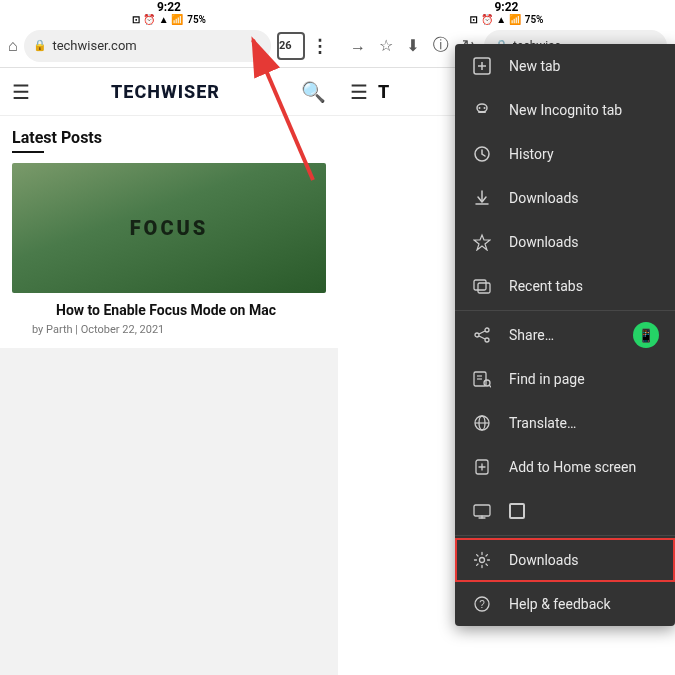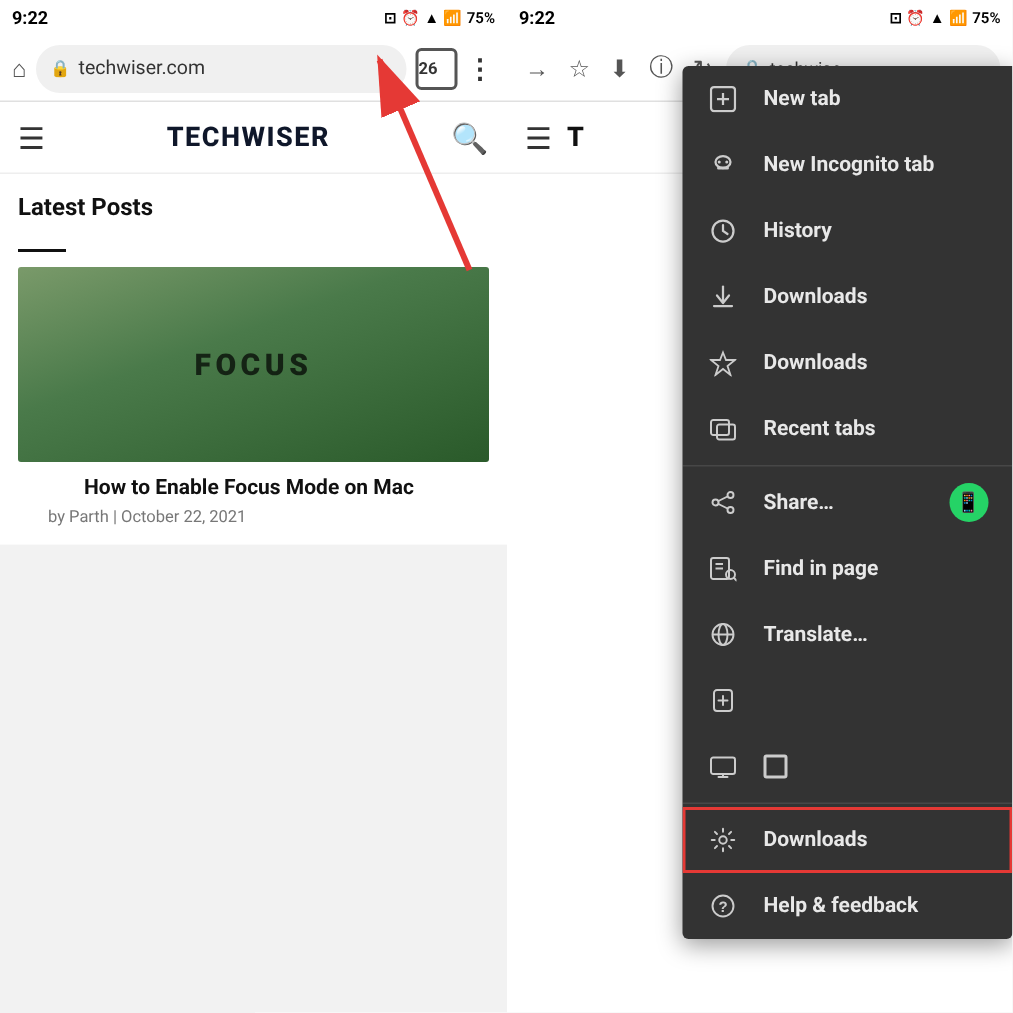--- a/index.html
+++ b/index.html
@@ -37,20 +37,21 @@
     .status-bar {
       height: 24px;
       background: #fff;
       display: flex;
       align-items: center;
       justify-content: space-between;
       padding: 0 8px;
       font-size: 11px;
       font-weight: 600;
       color: #000;
+      flex-direction: column;
     }
     .status-bar .time { font-weight: 700; font-size: 12px; }
     .status-icons { display: flex; align-items: center; gap: 3px; font-size: 10px; }
 
     
     .address-bar {
       height: 44px;
       background: #fff;
       display: flex;
       align-items: center;
@@ -104,21 +105,21 @@
       align-items: center;
       justify-content: space-between;
       padding: 0 12px;
       border-bottom: 1px solid #eee;
     }
     .hamburger { font-size: 20px; color: #333; }
     .site-logo { font-size: 18px; font-weight: 800; color: #0f172a; letter-spacing: 1px; }
     .search-icon { font-size: 20px; color: #333; }
 
     .content-area { padding: 12px; background: #fff; }
-    .section-title { font-size: 16px; font-weight: 700; color: #111; margin-bottom: 19px; }
+    .section-title { font-size: 16px; font-weight: 700; color: #111; margin-bottom: 4px; }
     .section-divider { width: 32px; height: 2px; background: #111; margin-bottom: 10px; }
 
     .article-img {
       width: 100%;
       height: 130px;
       background: linear-gradient(135deg, #6a8a5a, #3a5a3a);
       border-radius: 2px;
       margin-bottom: 8px;
       display: flex;
       align-items: center;
@@ -181,21 +182,20 @@
     .dropdown-menu {
       position: absolute;
       top: 44px;
       right: 0;
       width: 220px;
       background: #333333;
       border-radius: 4px 0 4px 4px;
       box-shadow: 0 4px 16px rgba(0,0,0,0.4);
       z-index: 100;
       overflow: hidden;
-      font-weight: bold;
     }
     .menu-item {
       display: flex;
       align-items: center;
       padding: 0 16px;
       height: 44px;
       gap: 16px;
       cursor: pointer;
       position: relative;
     }
@@ -460,20 +460,21 @@
     </div>
 
     <div class="menu-item">
       <span class="menu-icon">
         <svg width="18" height="18" viewBox="0 0 18 18" fill="none">
           <rect x="3" y="2" width="12" height="14" rx="2" stroke="#ccc" stroke-width="1.3" fill="none"></rect>
           <line x1="9" y1="6" x2="9" y2="12" stroke="#ccc" stroke-width="1.3" stroke-linecap="round"></line>
           <line x1="6" y1="9" x2="12" y2="9" stroke="#ccc" stroke-width="1.3" stroke-linecap="round"></line>
         </svg>
       </span>
+      <span class="menu-label">Add to Home screen</span>
     </div>
 
     <div class="menu-item">
       <span class="menu-icon">
         <svg width="18" height="18" viewBox="0 0 18 18" fill="none">
           <rect x="1" y="3" width="16" height="11" rx="1.5" stroke="#ccc" stroke-width="1.3" fill="none"></rect>
           <line x1="6" y1="16" x2="12" y2="16" stroke="#ccc" stroke-width="1.3" stroke-linecap="round"></line>
           <line x1="9" y1="14" x2="9" y2="16" stroke="#ccc" stroke-width="1.3" stroke-linecap="round"></line>
         </svg>
       </span>

